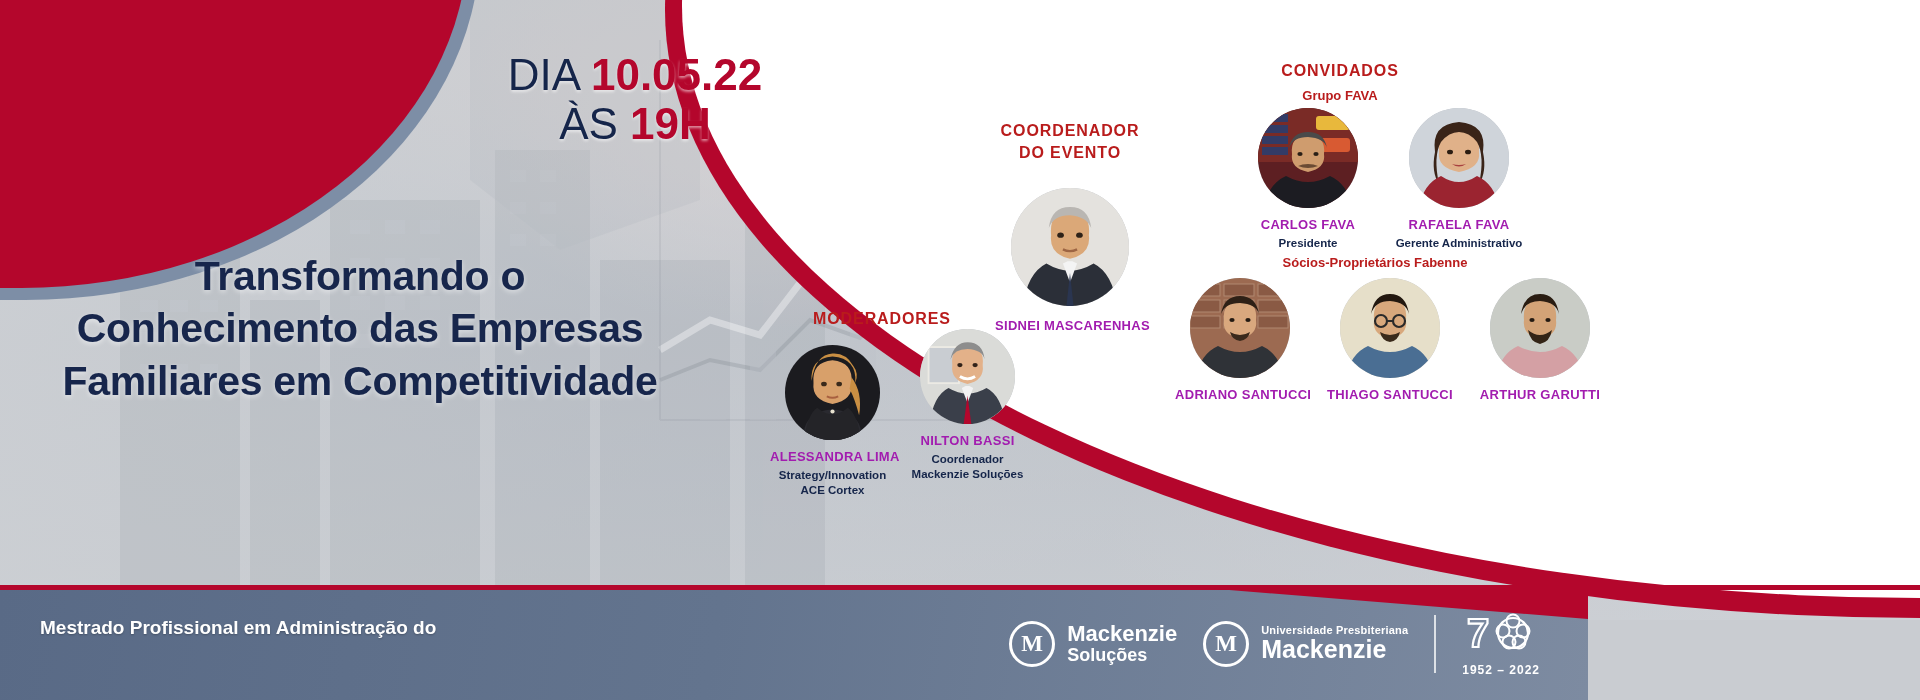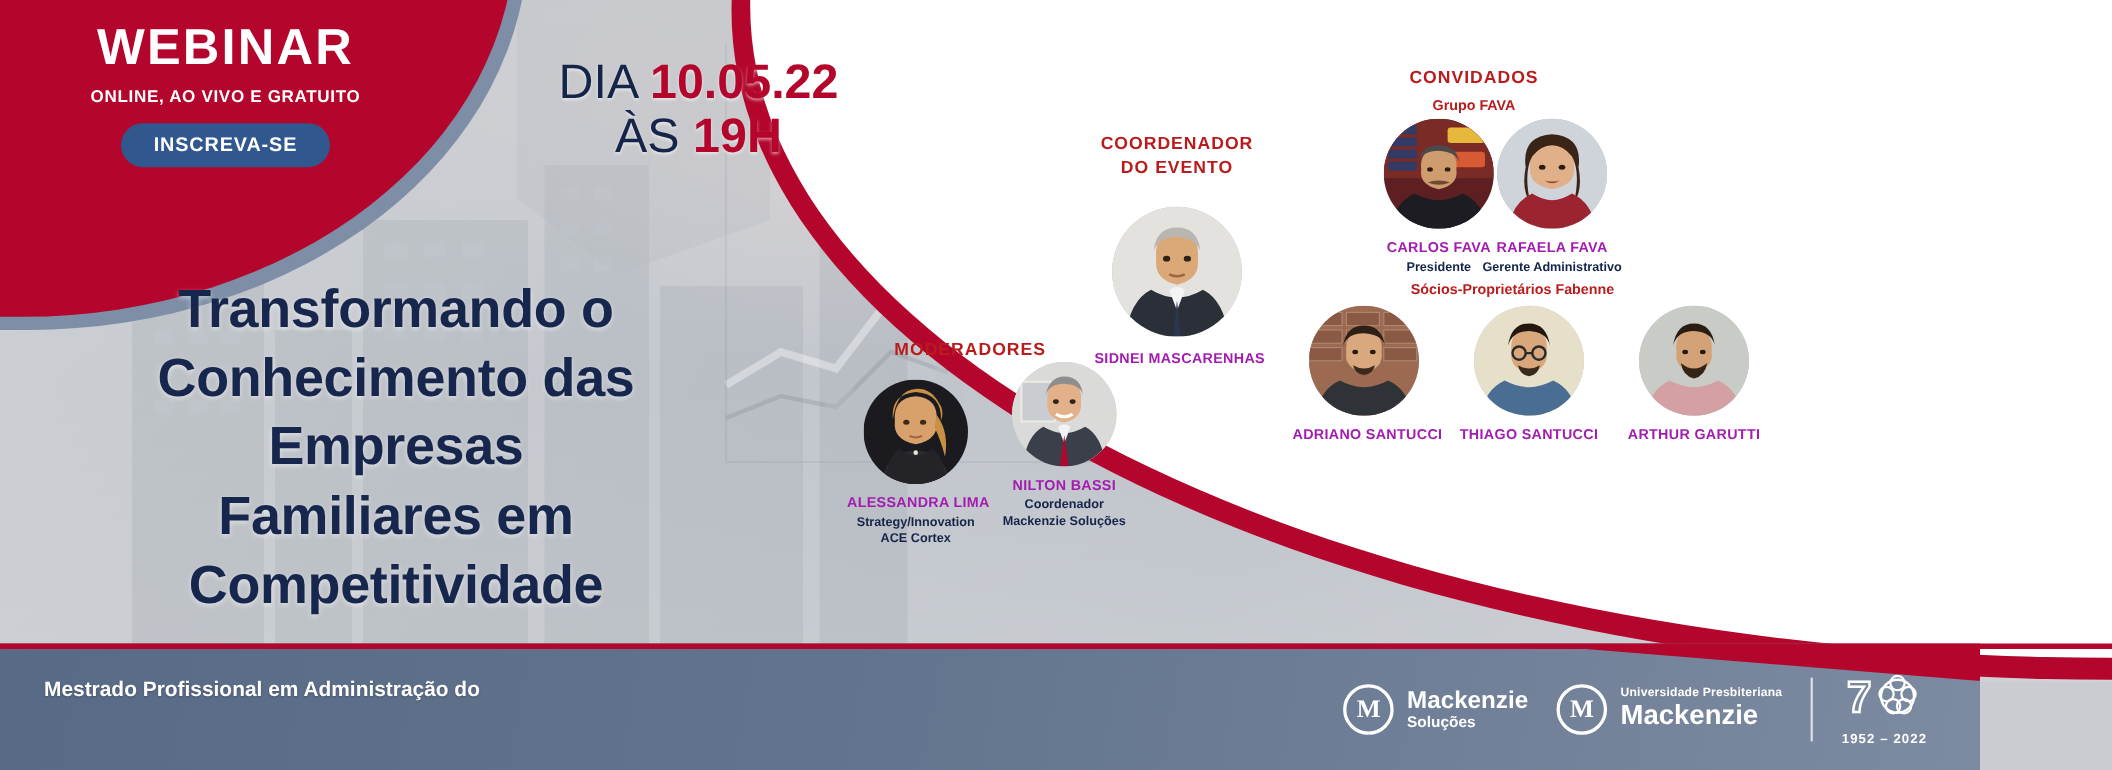--- a/index.html
+++ b/index.html
@@ -61,21 +61,21 @@
     font-size: 44px; font-weight: 400; line-height: 1.06; color: #15254a;
     text-shadow: 0 2px 3px rgba(255,255,255,.55);
     font-family: "Liberation Sans", sans-serif;
   }
   .date-line .hl { color: #b4062c; font-weight: 700; }
   .date-line.second { margin-top: 2px; }
 
   
   .headline {
     position: absolute; left: 30px; top: 250px; width: 660px; text-align: center; z-index: 6;
-    color: #17264c; font-weight: 700; font-size: 49px; line-height: 1.28;
+    color: #17264c; font-weight: 700; font-size: 41px; line-height: 1.28;
     letter-spacing: -.3px; text-shadow: 0 2px 5px rgba(255,255,255,.5);
     font-family: "Liberation Sans", sans-serif;
   }
 
   
   .panel-red {
     position: absolute; right: 0; top: 0; width: 1300px; height: 620px;
     background: #b4062c;
     clip-path: ellipse(1255px 608px at 1300px 10px);
   }
@@ -105,21 +105,21 @@
     margin-top: 9px; color: #a21caf; font-weight: 700; font-size: 13px;
     letter-spacing: .3px; line-height: 1.25; white-space: nowrap;
   }
   .p-role {
     margin-top: 3px; color: #15254a; font-weight: 700; font-size: 11.5px;
     line-height: 1.28; white-space: nowrap;
   }
 
   
   .footer {
-    position: absolute; left: 0; bottom: 0; width: 1800px; height: 115px;
+    position: absolute; left: 0; bottom: 0; width: 1588px; height: 115px;
     background: linear-gradient(100deg, #596a86 0%, #63748e 45%, #7d8ba1 100%);
     z-index: 7;
   }
   .footer-red {
     position: absolute; right: 0; top: 0; width: 420px; height: 34px;
     background: #b4062c;
     clip-path: polygon(100% 0, 100% 100%, 0 0);
   }
   .footer-top-line {
     position: absolute; left: 0; top: 0; width: 1920px; height: 5px; background: #b4062c;
@@ -216,25 +216,20 @@
     <div class="bg-numbers" style="left:1085px; top:115px; font-size:34px;">1312658</div>
     <div class="bg-numbers" style="left:790px; top:185px; font-size:17px;">1312658</div>
     <div class="bg-numbers" style="left:860px; top:8px; font-size:20px;">3992002</div>
   </div>
 
   <div class="lobe-wrap">
     <div class="lobe-rim2"></div>
     <div class="lobe-core"></div>
   </div>
 
-  <div class="badge">
-    <div class="badge-title">WEBINAR</div>
-    <div class="badge-sub">ONLINE, AO VIVO E GRATUITO</div>
-    <button class="badge-cta">INSCREVA-SE</button>
-  </div>
 
   <div class="date-block">
     <div class="date-line">
       <span>DIA </span><span class="hl">10.05.22</span>
     </div>
     <div class="date-line second">
       <span>ÀS </span><span class="hl">19H</span>
     </div>
   </div>
 
@@ -335,21 +330,21 @@
           <ellipse cx="42" cy="46" rx="2.6" ry="2" fill="#2a1f16"></ellipse>
           <ellipse cx="58" cy="46" rx="2.6" ry="2" fill="#2a1f16"></ellipse>
           <path d="M40 58 Q50 62 60 58 Q56 56 50 56 Q44 56 40 58Z" fill="#6b4b34"></path>
           <path d="M28 68 Q50 80 72 68 Q90 76 94 100 L6 100 Q10 76 28 68Z" fill="#1c1c22"></path>
         </svg>
       </div>
       <div class="p-name">CARLOS FAVA</div>
       <div class="p-role">Presidente</div>
     </div>
 
-    <div class="person" style="left:716px; top:108px; width:150px;">
+    <div class="person" style="left:764px; top:108px; width:150px;">
       <div class="avatar" style="width:100px; height:100px; margin:0 auto;">
         <svg class="face" viewBox="0 0 100 100">
           <rect width="100" height="100" fill="#cfd4da"></rect>
           <path d="M30 44 Q28 22 50 20 Q72 22 70 44 Q72 60 50 64 Q28 60 30 44Z" fill="#e0b189"></path>
           <path d="M26 44 Q22 16 50 14 Q78 16 74 44 Q78 64 70 76 Q76 48 68 34 Q60 24 50 24 Q40 24 32 34 Q24 48 30 76 Q22 64 26 44Z" fill="#3a2418"></path>
           <ellipse cx="41" cy="44" rx="3" ry="2.3" fill="#2b1d12"></ellipse>
           <ellipse cx="59" cy="44" rx="3" ry="2.3" fill="#2b1d12"></ellipse>
           <path d="M43 56 Q50 61 57 56 Q50 58 43 56Z" fill="#a8413f"></path>
           <path d="M32 68 Q50 80 68 68 Q86 76 90 100 L10 100 Q14 76 32 68Z" fill="#9b2430"></path>
         </svg>
@@ -427,21 +422,21 @@
 
     <div class="footer-text">
       <div>Mestrado Profissional em Administração do</div>
     </div>
 
     <div class="logos">
       <div class="logo">
         <div class="m-mark">M</div>
         <div class="logo-txt">
           <div class="l2" style="font-size:22px;">Mackenzie</div>
-          <div class="l2" style="font-size:14px;">Soluções</div>
+          <div class="l2" style="font-size:18px;">Soluções</div>
         </div>
       </div>
 
       <div class="logo">
         <div class="m-mark">M</div>
         <div class="logo-txt">
           <div class="small">Universidade Presbiteriana</div>
           <div class="l2">Mackenzie</div>
         </div>
       </div>

